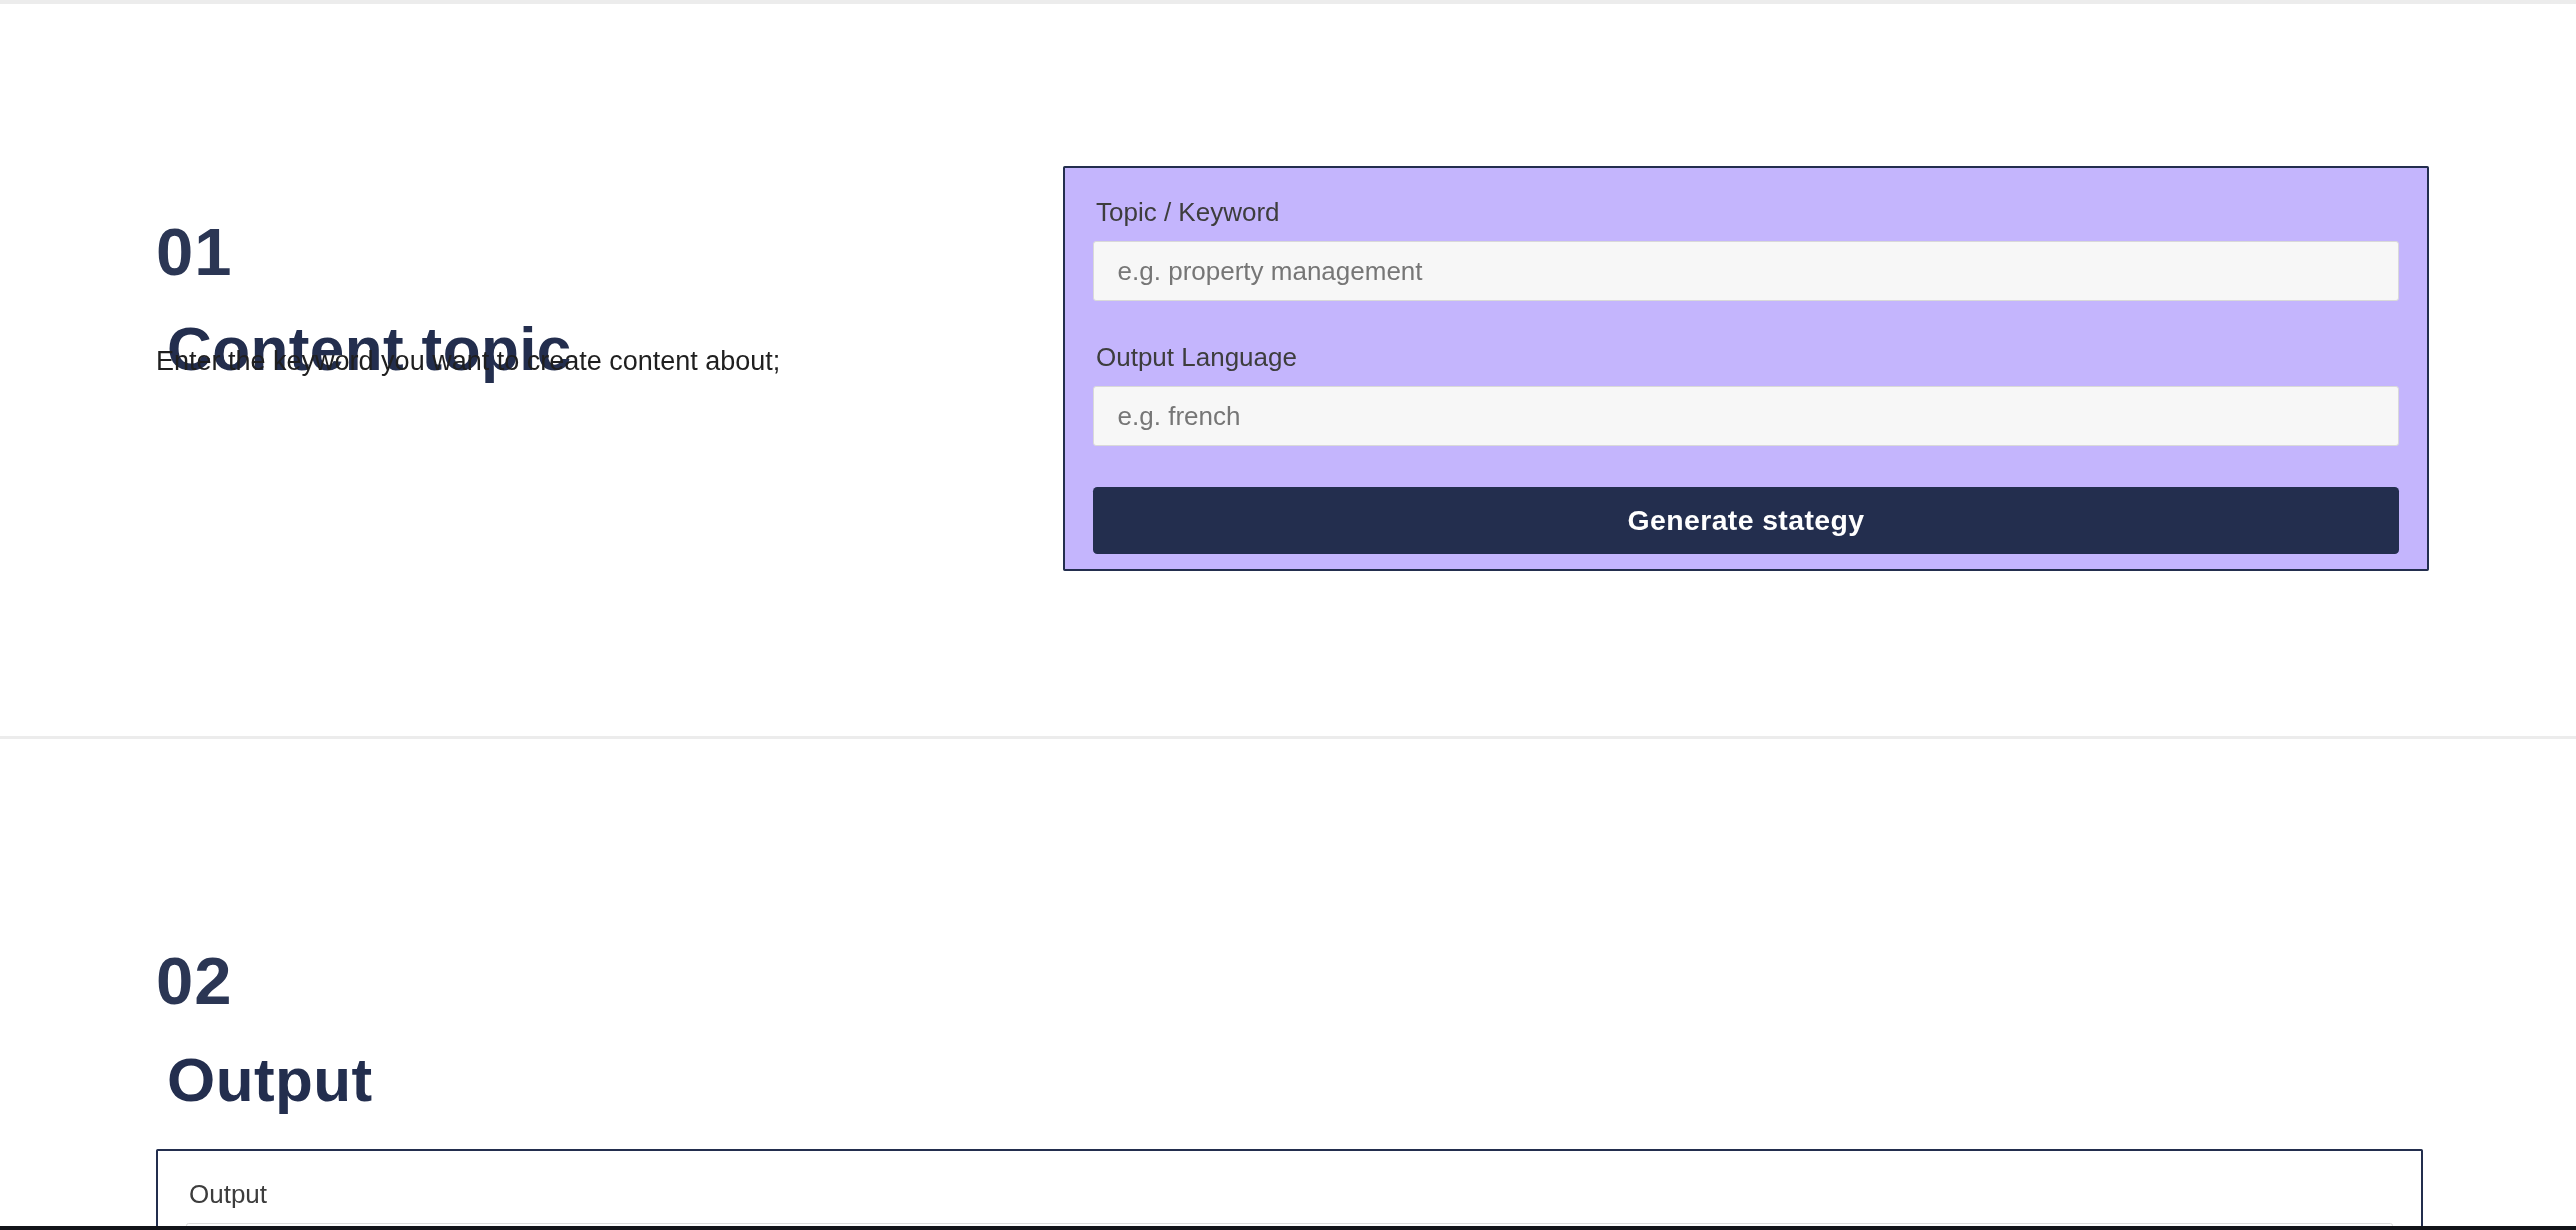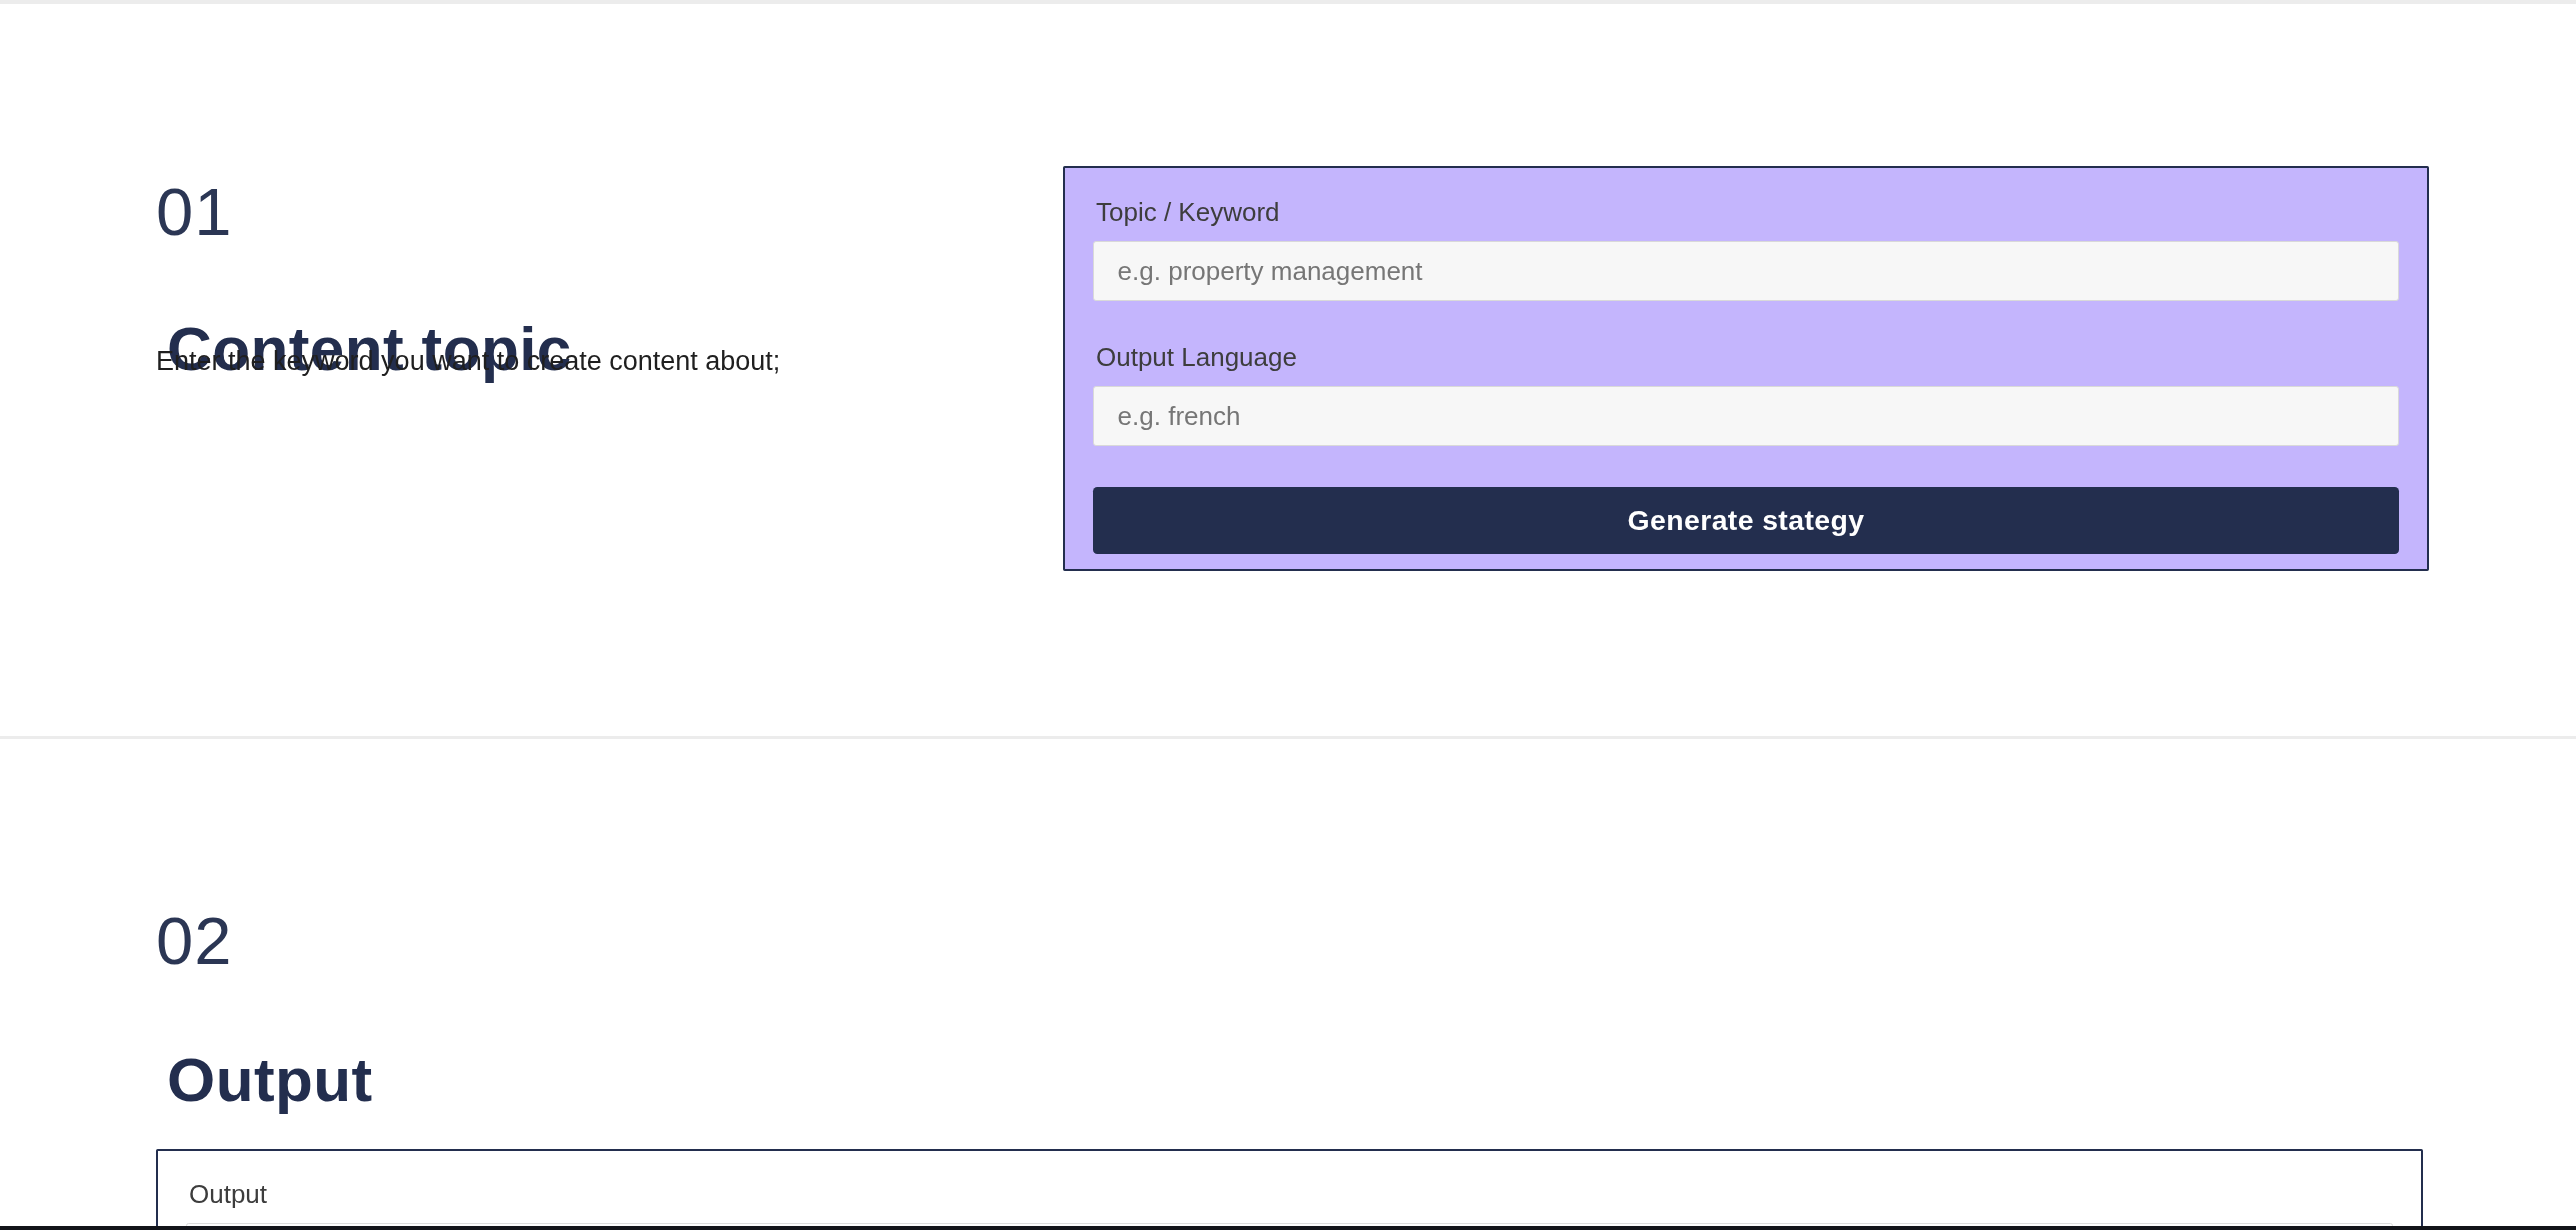--- a/index.html
+++ b/index.html
@@ -18,22 +18,22 @@
   .divider {
     position: absolute; left: 0; top: 736px; width: 100%; height: 3.4px;
     background: #ececec;
   }
   .bottom-line {
     position: absolute; left: 0; top: 1226px; width: 100%; height: 4.3px;
     background: #121419;
   }
   .step-number {
     position: absolute; left: 156px;
-    font-size: 67px; line-height: 1; font-weight: 400;
-    color: #2b3654; letter-spacing: 0.9px;
+    font-size: 67px; line-height: 1; font-weight: 700;
+    color: #2b3654; letter-spacing: 0.9px; margin-top: 40px;
   }
   .num-1 { top: 178px; }
   .num-2 { top: 907px; }
   .step-title {
     position: absolute; left: 167px;
     font-size: 62px; line-height: 1; font-weight: 700;
     color: #232e4e; letter-spacing: 0.4px;
   }
   .title-1 { top: 267px; }
   .title-2 { top: 998px; }

